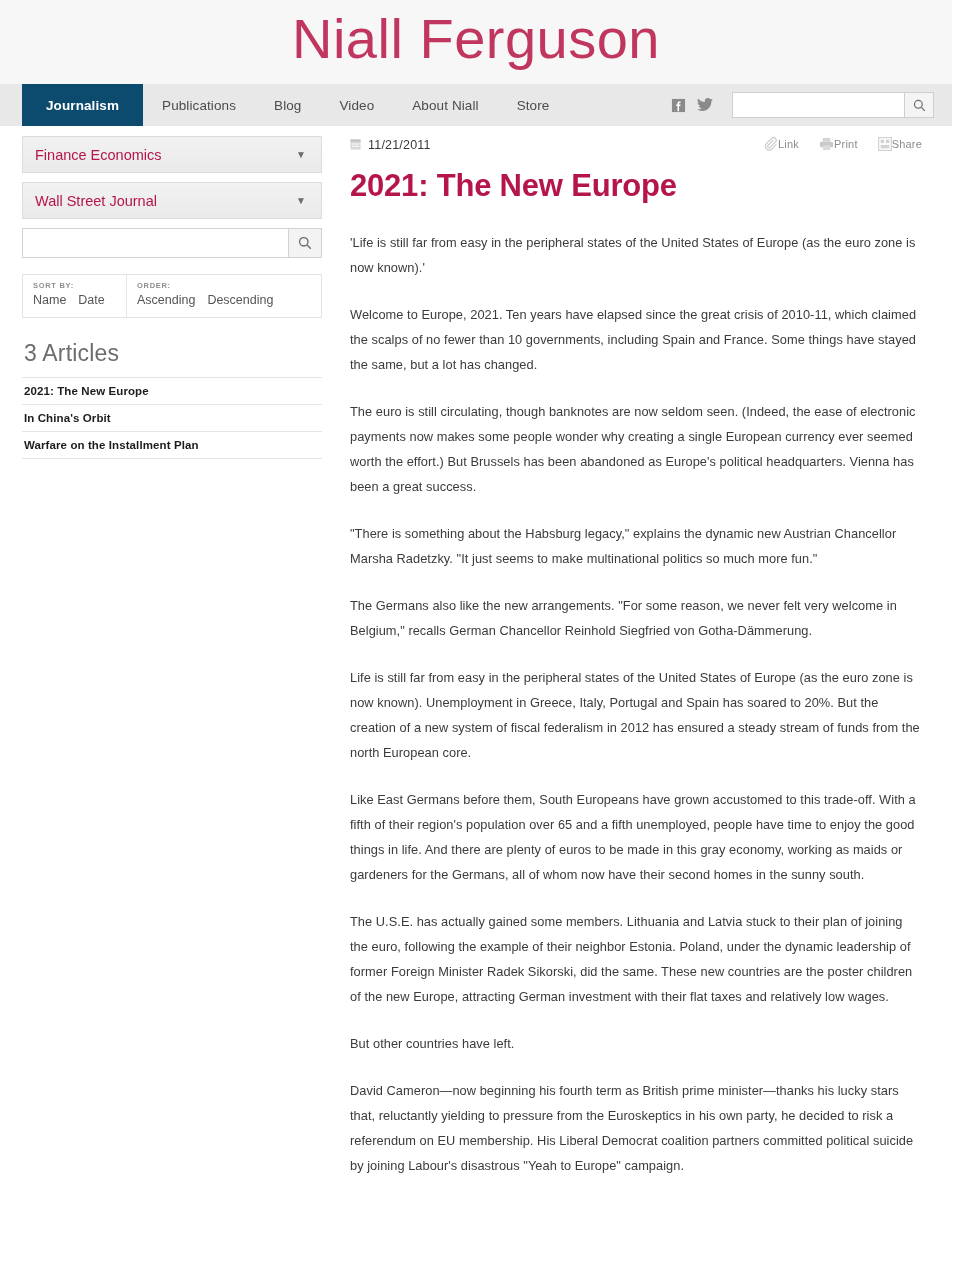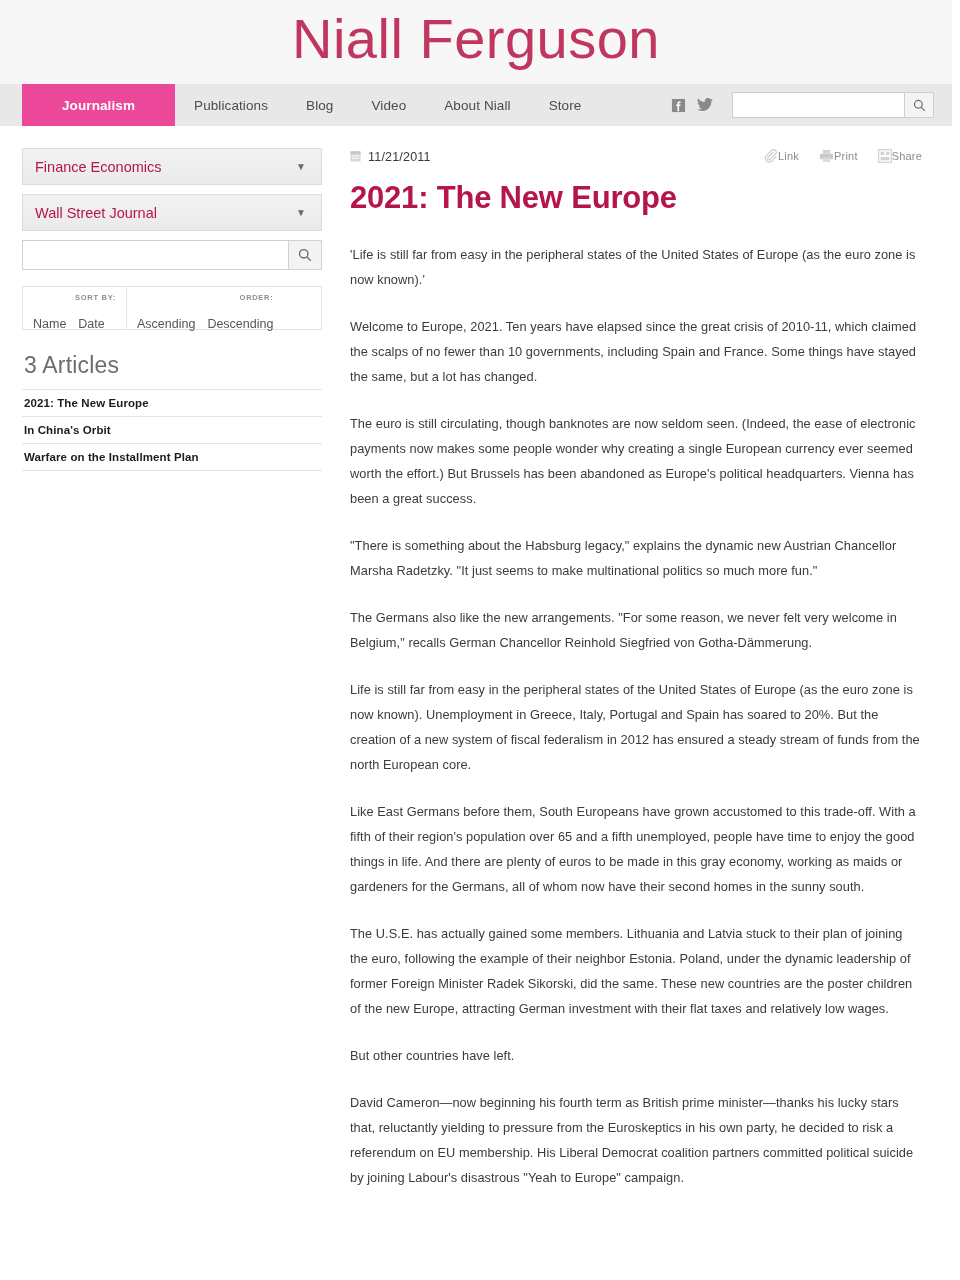--- a/index.html
+++ b/index.html
@@ -42,24 +42,24 @@
   .nav-item {
     display: flex; align-items: center;
     padding: 0 19px;
     font-size: 13.5px;
     color: #4c4c4c;
     letter-spacing: .1px;
     cursor: pointer;
     white-space: nowrap;
   }
   .nav-item.active {
-    background: #ec4899;
+    background: #0c4a6e;
     color: #ffffff;
     font-weight: 600;
-    padding: 0 40px;
+    padding: 0 24px;
     margin-left: 22px;
   }
   .nav-item:not(.active) { font-weight: 400; }
 
   .nav-right {
     position: absolute;
     right: 18px; top: 0; bottom: 0;
     display: flex; align-items: center; gap: 9px;
   }
   .social-icon {
@@ -80,21 +80,21 @@
     width: 30px; height: 26px;
     border: 1px solid #cfcfcf;
     background: #f4f4f4;
     display:flex; align-items:center; justify-content:center;
     cursor: pointer; color:#6d6d6d;
   }
 
   
   .content {
     display: flex;
-    padding: 22px 20px 0 22px;
+    padding: 10px 20px 0 22px;
     gap: 0;
   }
   .sidebar { width: 300px; flex: none; padding-top: 0; }
   .article { flex: 1; padding-left: 28px; padding-right: 10px; }
 
   
   .select-box {
     height: 37px;
     background: linear-gradient(#f2f2f2,#eaeaea);
     border: 1px solid #dcdcdc;
@@ -131,36 +131,35 @@
     background: #f3f3f3;
     display:flex; align-items:center; justify-content:center;
     cursor:pointer; color:#6a6a6a;
   }
   .sort-box {
     border: 1px solid #e2e2e2;
     display: flex;
     height: 44px;
     margin-bottom: 22px;
   }
-  .sort-col { padding: 6px 10px 0 10px; text-align: right; }
+  .sort-col { padding: 6px 10px 0 10px; }
   .sort-col.first { width: 104px; border-right: 1px solid #e6e6e6; }
   .sort-cap {
     font-size: 7.5px;
     letter-spacing: .7px;
     color: #8e8e8e;
     text-transform: uppercase;
     font-weight: 700;
     margin-bottom: 3px;
   }
   .sort-opts { display: flex; gap: 12px; }
   .sort-opt {
     font-size: 12.5px;
     color: #555;
     cursor: pointer;
-    margin-top: 12px;
   }
   .articles-heading {
     font-size: 23px;
     font-weight: 400;
     color: #6d6d6d;
     margin: 0 0 10px 2px;
     letter-spacing: .2px;
   }
   .art-list { border-top: 1px solid #e4e4e4; }
   .art-item {

